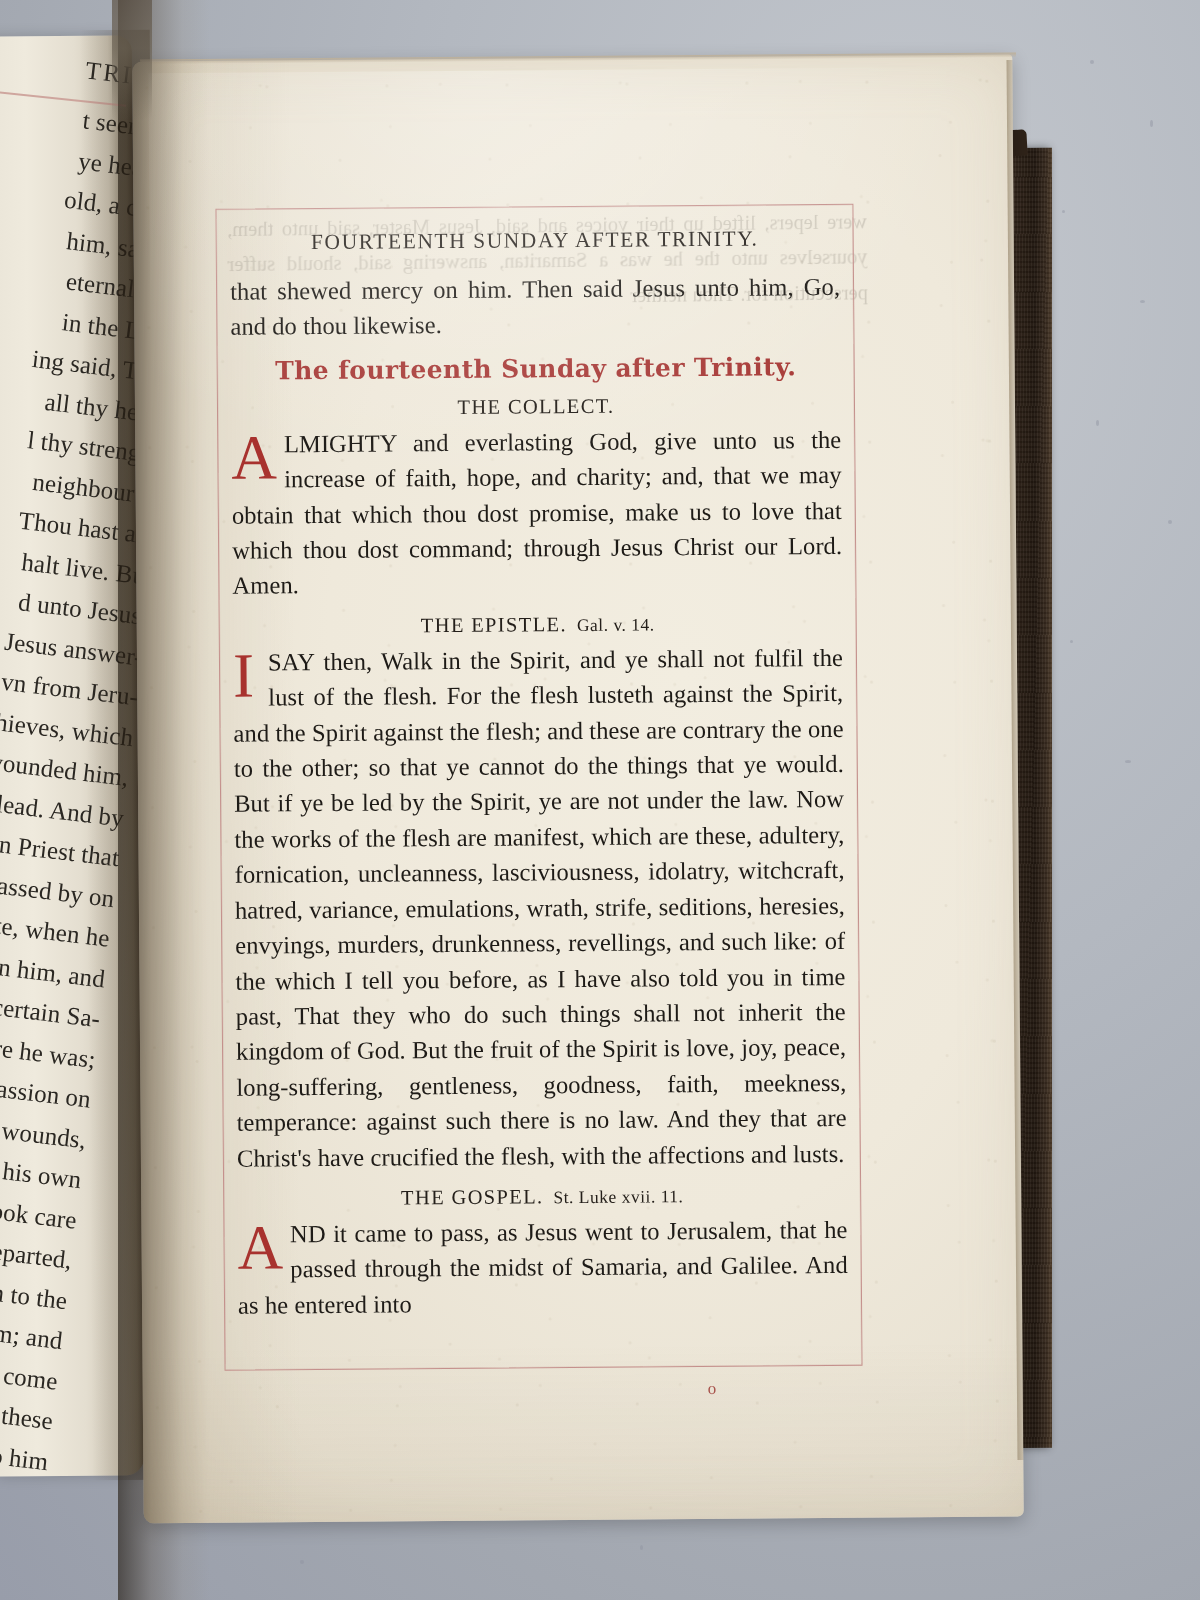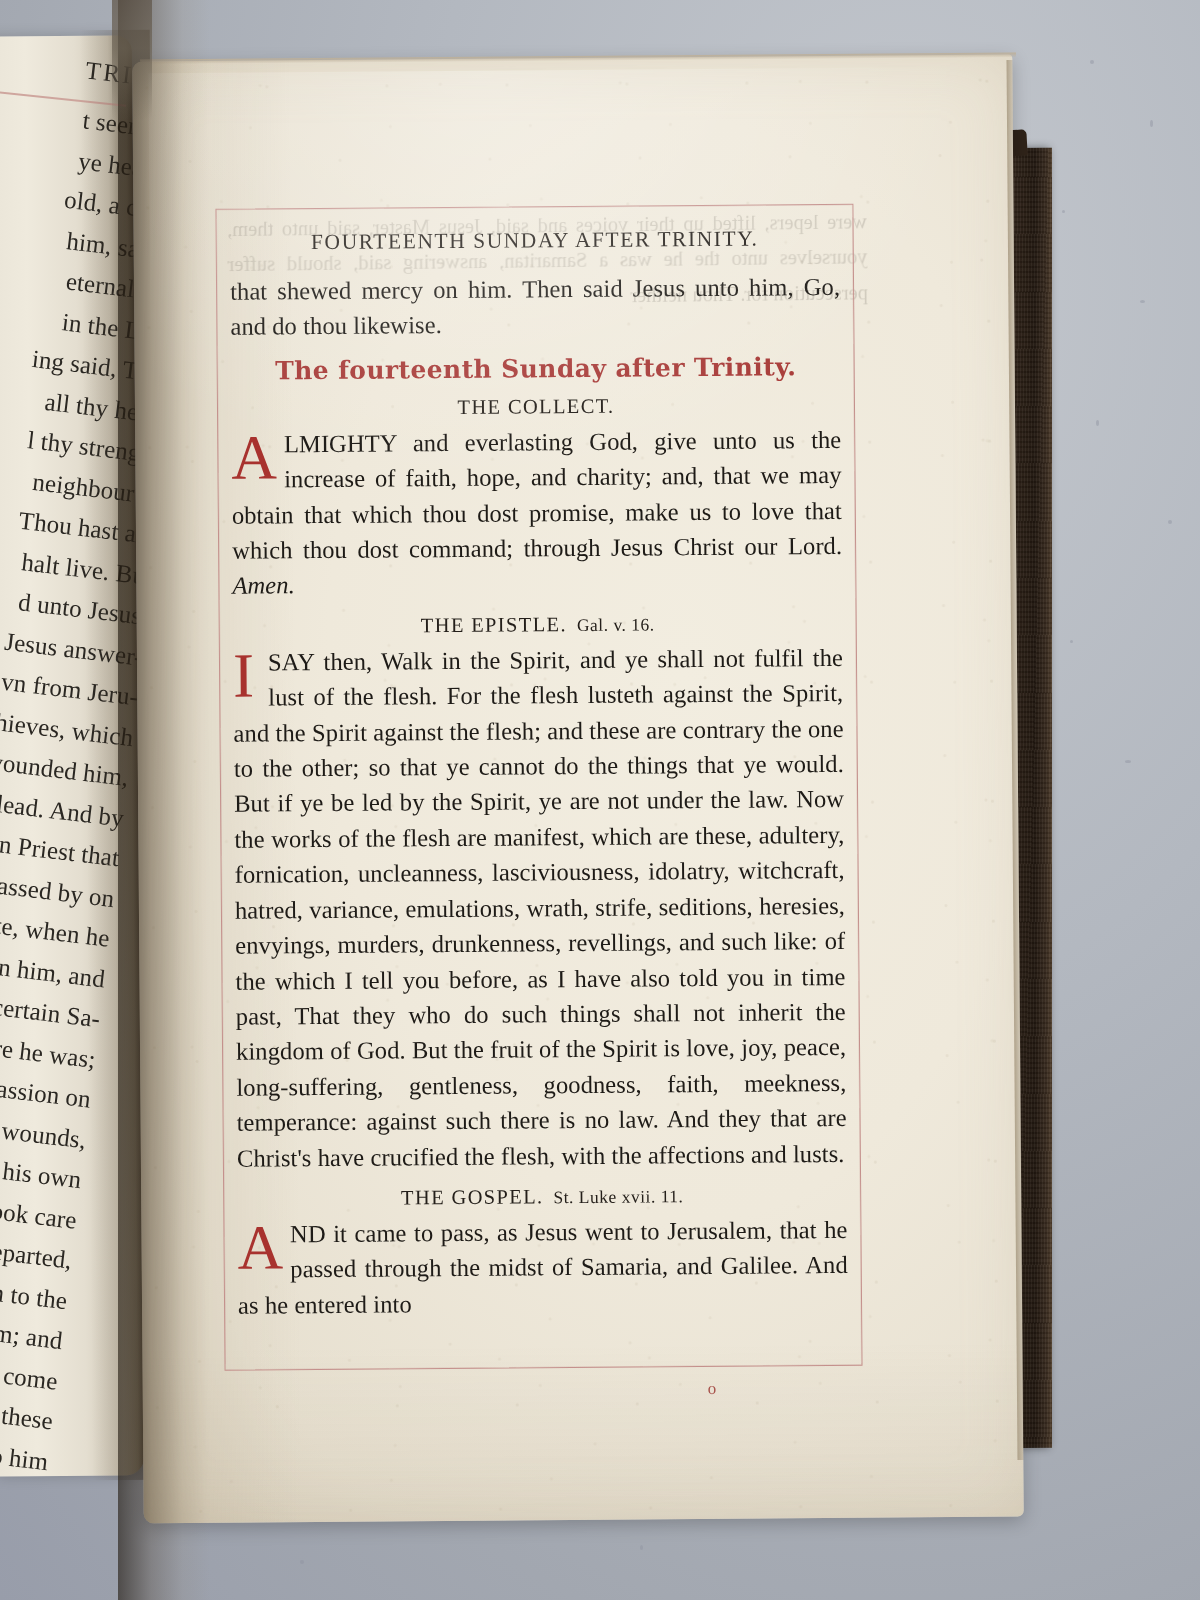--- a/index.html
+++ b/index.html
@@ -162,21 +162,21 @@
   }
   .section-head .ref{font-size:17.5px;letter-spacing:.5px;margin-left:10px;}
   .para-drop{position:relative;}
   .dropcap{
     float:left;color:#a8322e;
     font-size:63px;line-height:58px;
     margin:2px 7px -4px 0;
     font-family:"Liberation Serif",serif;
   }
   .dropcap.narrow{margin-right:14px;}
-  .amen{font-style:italic;}
+  .amen{}
   .sig{
     position:absolute;left:565px;top:1322px;
     font-size:17px;color:#a8534c;
   }
 
   
   .page-edge-top{
     position:absolute;left:140px;top:56px;width:876px;height:5px;
     background:linear-gradient(180deg,#bdb09a,rgba(189,176,154,0));
     transform:rotate(-0.45deg);
@@ -272,21 +272,21 @@
 
       <div class="running-head">FOURTEENTH SUNDAY AFTER TRINITY.</div>
 
       <p class="body">that shewed mercy on him. Then said Jesus unto him, Go, and do thou likewise.</p>
 
       <div class="rubric">The fourteenth Sunday after Trinity.</div>
 
       <div class="section-head">THE COLLECT.</div>
       <p class="body para-drop"><span class="dropcap">A</span><span>LMIGHTY and everlasting God, give unto us the increase of faith, hope, and charity; and, that we may obtain that which thou dost promise, make us to love that which thou dost command; through Jesus Christ our Lord. </span><span class="amen">Amen.</span></p>
 
-      <div class="section-head"><span>THE EPISTLE.</span><span class="ref">Gal. v. 16.</span></div>
+      <div class="section-head"><span>THE EPISTLE.</span><span class="ref">Gal. v. 14.</span></div>
       <p class="body para-drop"><span class="dropcap narrow">I</span><span>SAY then, Walk in the Spirit, and ye shall not fulfil the lust of the flesh. For the flesh lusteth against the Spirit, and the Spirit against the flesh; and these are contrary the one to the other; so that ye cannot do the things that ye would. But if ye be led by the Spirit, ye are not under the law. Now the works of the flesh are manifest, which are these, adultery, fornication, uncleanness, lasciviousness, idolatry, witchcraft, hatred, variance, emulations, wrath, strife, seditions, heresies, envyings, murders, drunkenness, revellings, and such like: of the which I tell you before, as I have also told you in time past, That they who do such things shall not inherit the kingdom of God. But the fruit of the Spirit is love, joy, peace, long-suffering, gentleness, goodness, faith, meekness, temperance: against such there is no law. And they that are Christ's have crucified the flesh, with the affections and lusts.</span></p>
 
       <div class="section-head"><span>THE GOSPEL.</span><span class="ref">St. Luke xvii. 11.</span></div>
       <p class="body para-drop"><span class="dropcap">A</span><span>ND it came to pass, as Jesus went to Jerusalem, that he passed through the midst of Samaria, and Galilee. And as he entered into</span></p>
 
     </div>
 
     <div class="sig">o</div>
   </div>
 

